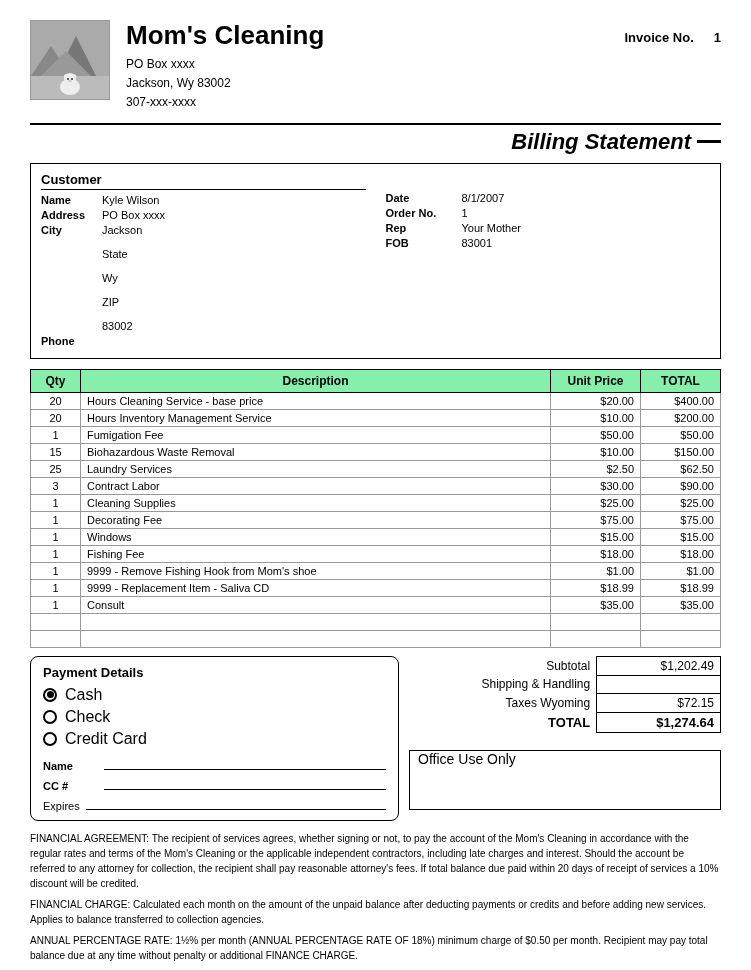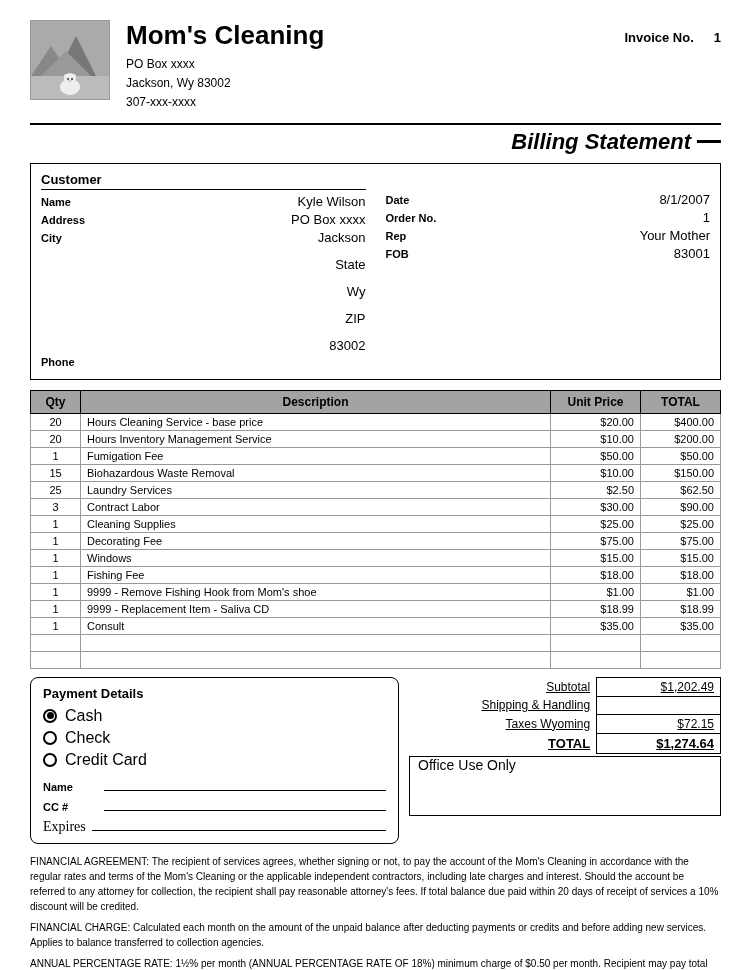--- a/index.html
+++ b/index.html
@@ -81,37 +81,36 @@
       align-items: baseline;
       margin-bottom: 3px;
       gap: 6px;
     }
     .field-label {
       font-weight: bold;
       min-width: 55px;
       font-size: 11px;
     }
     .field-value {
-      font-size: 13px;
+      font-size: 11px;
       flex: 1;
-      text-align: right;
     }
     .right-fields .field-label {
       min-width: 70px;
     }
 
     
     .items-table {
       width: 100%;
       border-collapse: collapse;
       margin-bottom: 8px;
       border: 1px solid #000;
     }
     .items-table th {
-      background: #a3a3a3;
+      background: #86efac;
       border: 1px solid #000;
       padding: 4px 6px;
       font-weight: bold;
       font-size: 12px;
       text-align: center;
     }
     .items-table th.desc-header {
       text-align: center;
     }
     .items-table td {
@@ -179,35 +178,33 @@
       display: inline-block;
       min-width: 140px;
       height: 14px;
     }
     .expires-row {
       display: flex;
       justify-content: center;
       align-items: baseline;
       gap: 6px;
       margin-top: 4px;
-      font-size: 14px;
-      font-family: Liberation Serif, serif;
+      font-size: 11px;
     }
 
     .totals-area {
       flex: 1;
       display: flex;
       flex-direction: column;
       justify-content: flex-start;
     }
     .totals-table {
       width: 100%;
       border-collapse: collapse;
-      margin-bottom: 2px;
-      text-decoration: underline;
+      margin-bottom: 17px;
     }
     .totals-table td {
       padding: 2px 6px;
       font-size: 12px;
     }
     .totals-table td.tl {
       text-align: right;
     }
     .totals-table td.tv {
       text-align: right;

